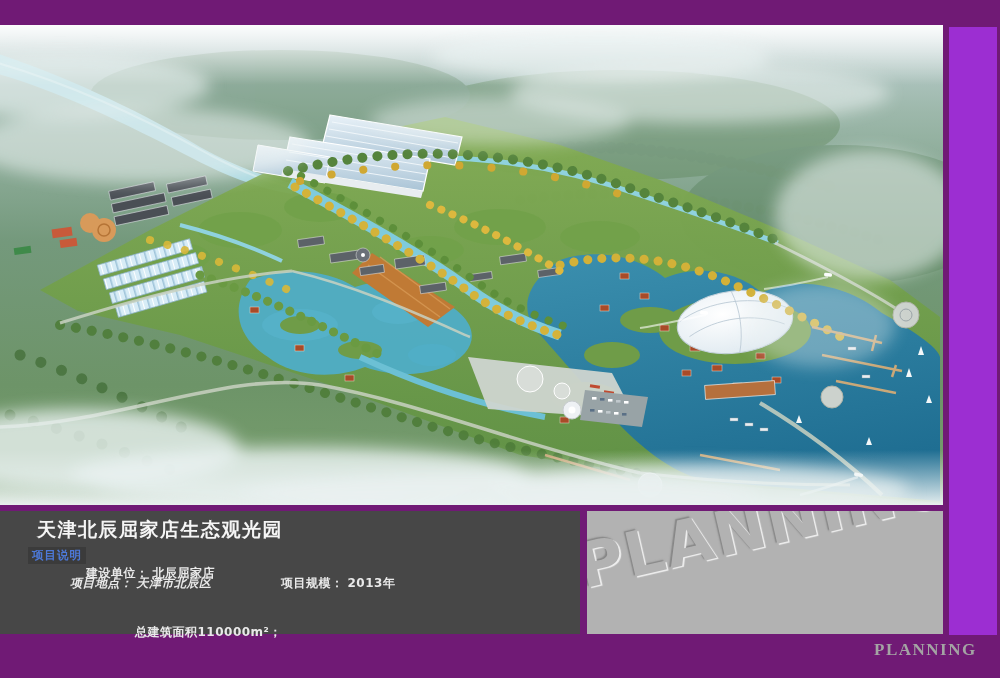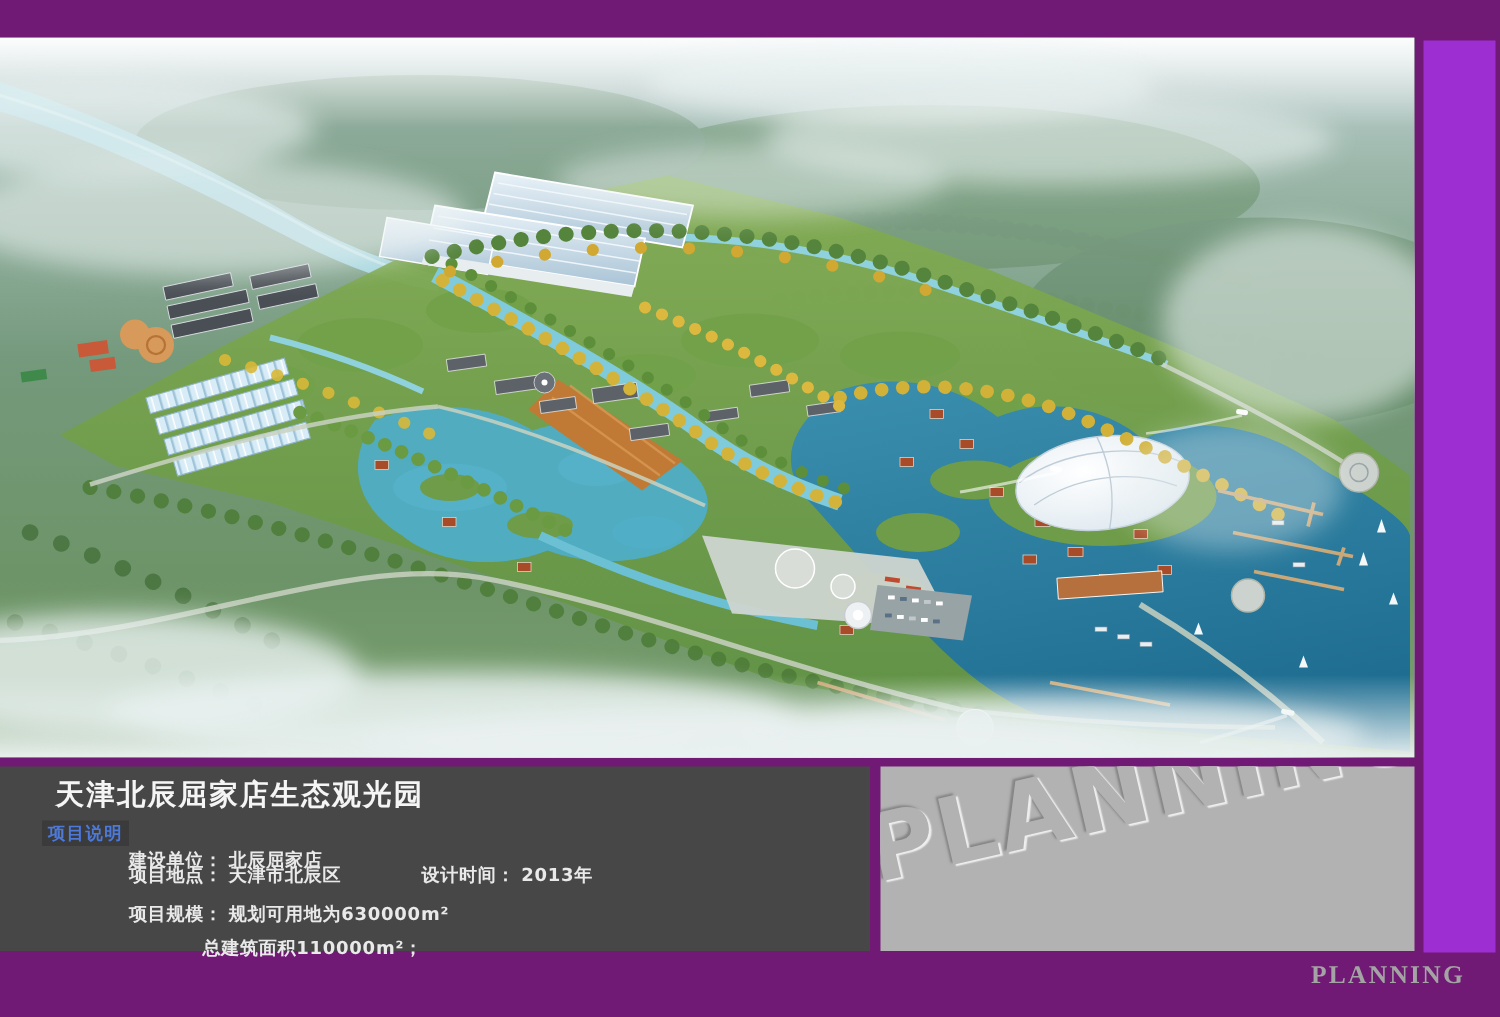--- a/index.html
+++ b/index.html
@@ -13,21 +13,21 @@
   
   .accent-stripe{position:absolute;left:949px;top:27px;width:48px;height:608px;background:#9c2ed2;}
 
   
   .info-panel{position:absolute;left:0;top:511px;width:580px;height:123px;background:#474747;color:#ededed;}
   .info-title{position:absolute;left:37px;top:6px;font-size:19px;font-weight:bold;color:#f5f5f5;letter-spacing:1.5px;white-space:nowrap;}
   .section-chip{position:absolute;left:28px;top:36px;font-size:11.5px;font-weight:bold;color:#4d79d9;background:#3b3b3b;padding:1px 4px;letter-spacing:1px;white-space:nowrap;text-align:center;}
   .f{position:absolute;font-size:12px;font-weight:bold;color:#e9e9e9;white-space:nowrap;letter-spacing:0.5px;}
   .f .lab{margin-right:4px;}
   .f-row1{left:86px;top:54px;}
-  .f-row2{left:86px;top:64px;}
+  .f-row2{left:70px;top:64px;font-style:italic;}
   .f-design{left:281px;top:64px;}
   .f-row3{left:86px;top:90px;}
   .f-row4{left:135px;top:113px;text-align:right;}
 
   
   .watermark-panel{position:absolute;left:587px;top:511px;width:356px;height:123px;background:#b2b2b2;overflow:hidden;}
   .watermark-text{position:absolute;left:-8px;top:20px;transform:rotate(-13deg);transform-origin:left center;
     font-size:62px;font-weight:bold;letter-spacing:2px;color:#b2b2b2;white-space:nowrap;
     text-shadow:1.5px 1.5px 1px rgba(255,255,255,0.8),-1.5px -1.5px 1.5px rgba(96,96,96,0.55);}
 
@@ -338,26 +338,23 @@
 
     <div class="f f-row1">
       <span class="lab">建设单位：</span><span class="val">北辰屈家店</span>
     </div>
 
     <div class="f f-row2">
       <span class="lab">项目地点：</span><span class="val">天津市北辰区</span>
     </div>
 
     <div class="f f-design">
-      <span class="lab">设计时间：</span><span class="val">2013年</span>
+      <span class="lab">项目规模：</span><span class="val">2013年</span>
     </div>
 
-    <div class="f f-row3">
-      <span class="lab">项目规模：</span><span class="val">规划可用地为630000m²</span>
-    </div>
 
     <div class="f f-row4">
       <span class="val">总建筑面积110000m²；</span>
     </div>
   </div>
 
   <div class="watermark-panel">
     <div class="watermark-text">PLANNING</div>
   </div>
 

